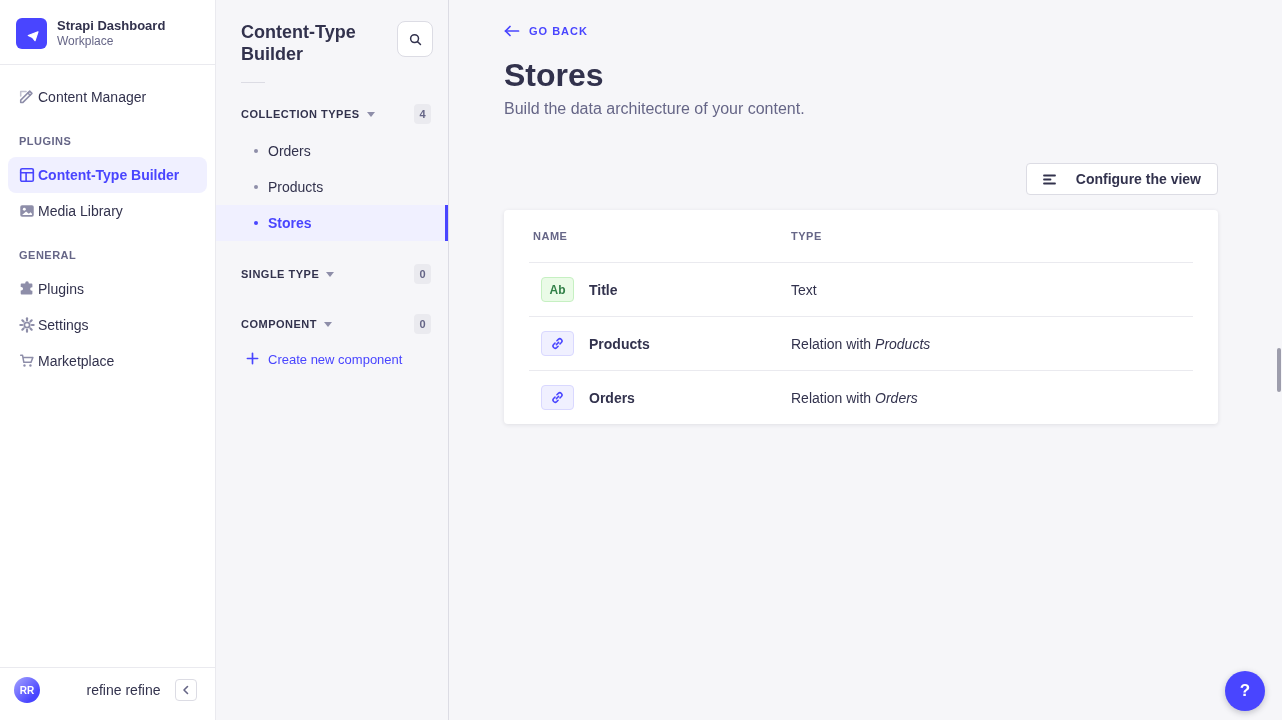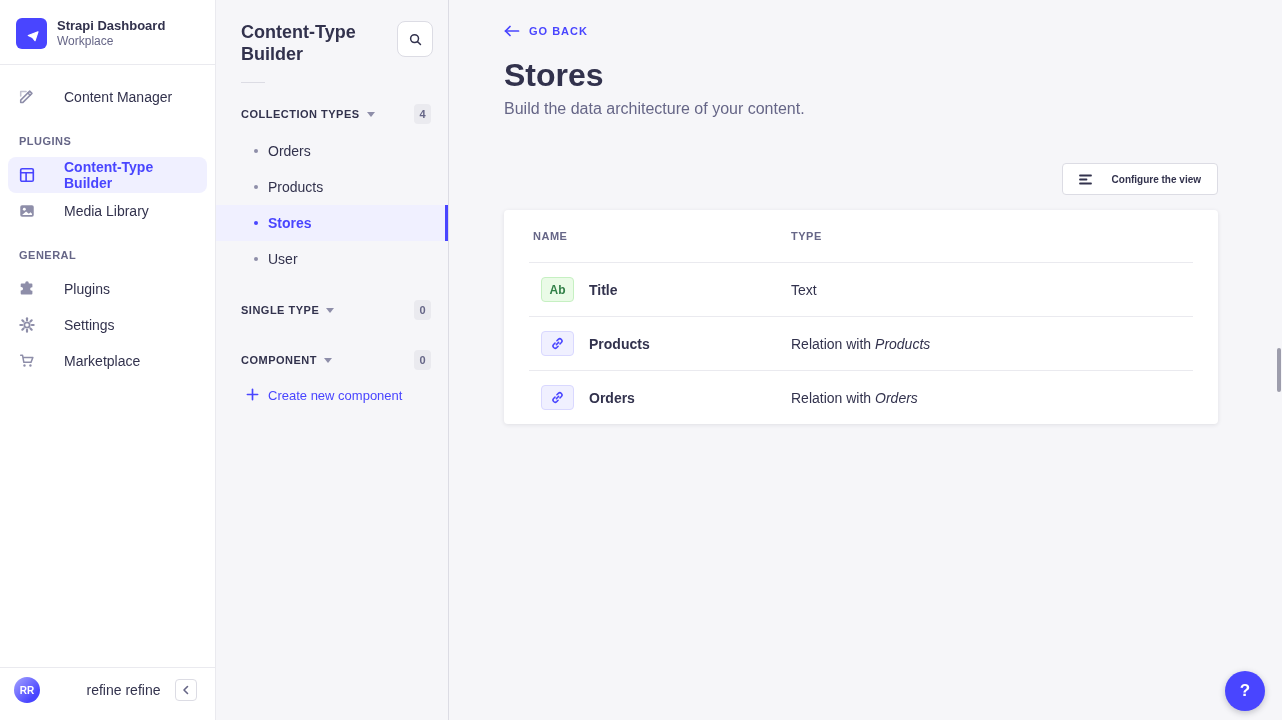--- a/index.html
+++ b/index.html
@@ -21,21 +21,21 @@
   .brand { display: flex; align-items: center; gap: 10px; padding: 18px 16px 15px 16px; }
   .brand-logo {
     width: 31px; height: 31px; border-radius: 6px; background: #4945ff;
     display: flex; align-items: center; justify-content: center; flex: none;
   }
   .brand-text .brand-title { font-size: 13px; font-weight: bold; color: #32324d; line-height: 16px; }
   .brand-text .brand-sub { font-size: 12px; color: #666687; line-height: 15px; }
   .sidebar-divider { height: 1px; background: #eaeaef; }
   .nav-block { padding: 14px 8px 0 8px; }
   .nav-item {
-    display: flex; align-items: center; gap: 28px;
+    display: flex; align-items: center; gap: 2px;
     height: 36px; padding: 0 10px; border-radius: 8px;
     font-size: 14px; color: #32324d; cursor: pointer;
   }
   .nav-item .nav-icon { width: 18px; height: 18px; flex: none; display: flex; align-items: center; justify-content: center; }
   .nav-item.active { background: #f0f0ff; color: #4945ff; font-weight: bold; }
   .section-label {
     font-size: 11px; font-weight: bold; letter-spacing: .5px;
     color: #666687; text-transform: uppercase;
     padding: 20px 0 10px 19px;
   }
@@ -98,21 +98,21 @@
     display: inline-flex; align-items: center; gap: 9px;
     margin-top: 25px; color: #4945ff; font-size: 11px; font-weight: bold;
     letter-spacing: 1px; cursor: pointer;
   }
   .page-title { margin-top: 15px; font-size: 32px; font-weight: bold; color: #32324d; line-height: 38px; }
   .page-subtitle { margin-top: 6px; font-size: 16px; color: #666687; }
   .toolbar { display: flex; justify-content: flex-end; margin-top: 45px; }
   .configure-btn {
     height: 32px; display: inline-flex; align-items: center; gap: 20px;
     background: #fff; border: 1px solid #dcdce4; border-radius: 4px;
-    padding: 0 16px; font-size: 10px; font-weight: bold; color: #32324d;
+    padding: 0 16px; font-size: 14px; font-weight: bold; color: #32324d;
     cursor: pointer;
   }
   .card {
     margin-top: 15px; background: #fff; border-radius: 4px;
     box-shadow: 0 1px 4px rgba(33,33,52,.1);
   }
   .trow { display: grid; grid-template-columns: 258px 1fr; align-items: center; padding-left: 29px; height: 53px; }
   .trow.head { height: 52px; }
   .th { font-size: 11px; font-weight: bold; letter-spacing: .5px; color: #666687; text-transform: uppercase; }
   .row-divider { height: 1px; background: #eaeaef; margin: 0 25px; }
@@ -269,24 +269,20 @@
         <span>Orders</span>
       </div>
       <div class="subnav-item">
         <span class="bullet"></span>
         <span>Products</span>
       </div>
       <div class="subnav-item active">
         <span class="bullet"></span>
         <span>Stores</span>
       </div>
-      <div class="subnav-item">
-        <span class="bullet"></span>
-        <span>User</span>
-      </div>
     </div>
 
     <div class="subnav-gap"></div>
     <div class="subnav-section-head">
       <span class="subnav-section-label">SINGLE TYPE</span>
       <span class="caret"></span>
       <span class="count-badge">0</span>
     </div>
 
     <div class="subnav-gap" style="height:12px"></div>

